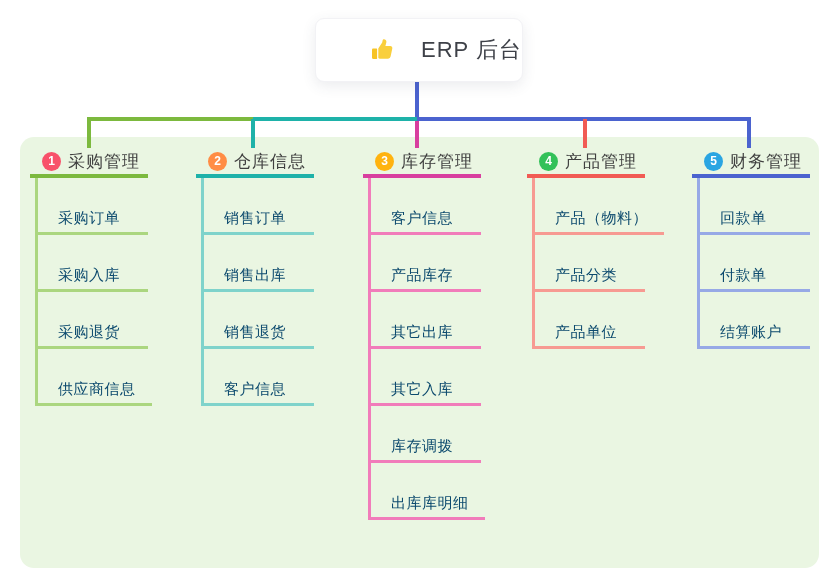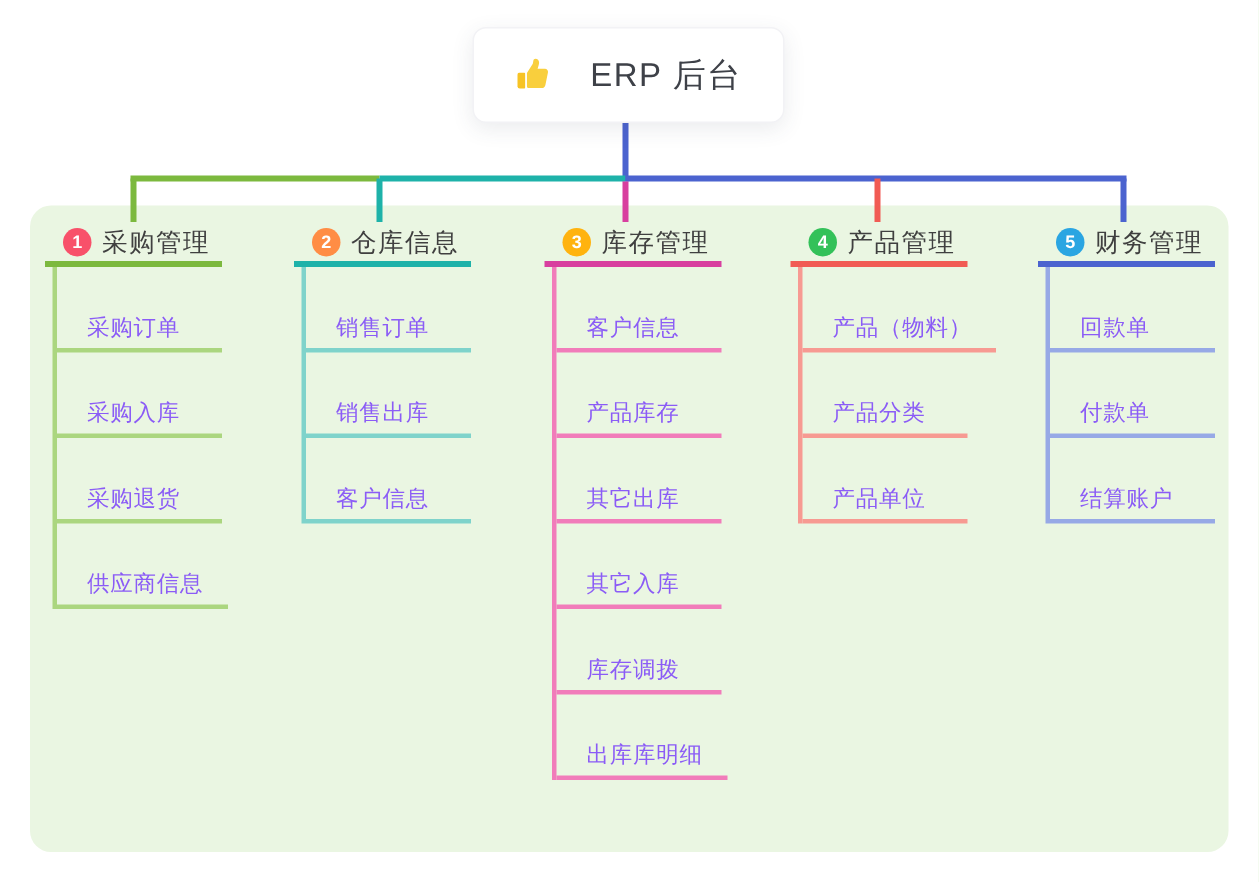--- a/index.html
+++ b/index.html
@@ -8,21 +8,21 @@
     font-family:"Liberation Sans","DejaVu Sans",sans-serif;
     position:relative;overflow:hidden;
   }
   .stage{position:absolute;inset:0;}
 
   
   .root-card{
     position:absolute;left:315px;top:18px;width:208px;height:64px;
     background:#ffffff;border:1px solid #f2f2f5;border-radius:9px;
     box-shadow:0 4px 14px rgba(60,70,90,.10);
-    display:flex;align-items:center;justify-content:center;gap:26px;
+    display:flex;align-items:center;justify-content:flex-end;gap:26px;
     box-sizing:border-box;cursor:pointer;
   }
   .root-label{font-size:22px;font-weight:500;color:#3e4148;letter-spacing:1px;}
   .root-icon{display:flex;align-items:center;}
 
   
   .panel{
     position:absolute;left:20px;top:137px;width:799px;height:431px;
     border-radius:14px;
   }
@@ -47,21 +47,21 @@
   .children{
     margin:0 0 0 5px;padding:0;list-style:none;
     border-left:3px solid var(--light);
   }
   .children li{
     height:54px;display:flex;align-items:flex-end;
     border-bottom:3px solid var(--light);
     width:fit-content;min-width:110px;cursor:pointer;
   }
   .children li span{
-    padding:0 16px 4px 20px;font-size:15px;color:#8b5cf6;
+    padding:0 16px 4px 20px;font-size:15px;color:#0c4a6e;
     letter-spacing:.5px;white-space:nowrap;
   }
 </style>
 </head>
 <body>
 
 <div class="stage">
 
   <div class="panel" style="background: rgb(234, 246, 226);"></div>
 
@@ -110,20 +110,23 @@
     <div class="branch-header">
       <span class="badge">2</span>
       <span class="branch-label">仓库信息</span>
     </div>
     <ul class="children">
       <li>
           <span>销售订单</span>
         </li>
       <li>
           <span>销售出库</span>
+        </li>
+      <li>
+          <span>销售退货</span>
         </li>
       <li>
           <span>客户信息</span>
         </li>
     </ul>
   </div>
 
   <div class="branch" style="left: 363px; --main: #d83f9f; --light: #f17cba; --badge: #ffb30f;">
     <div class="branch-header">
       <span class="badge">3</span>

